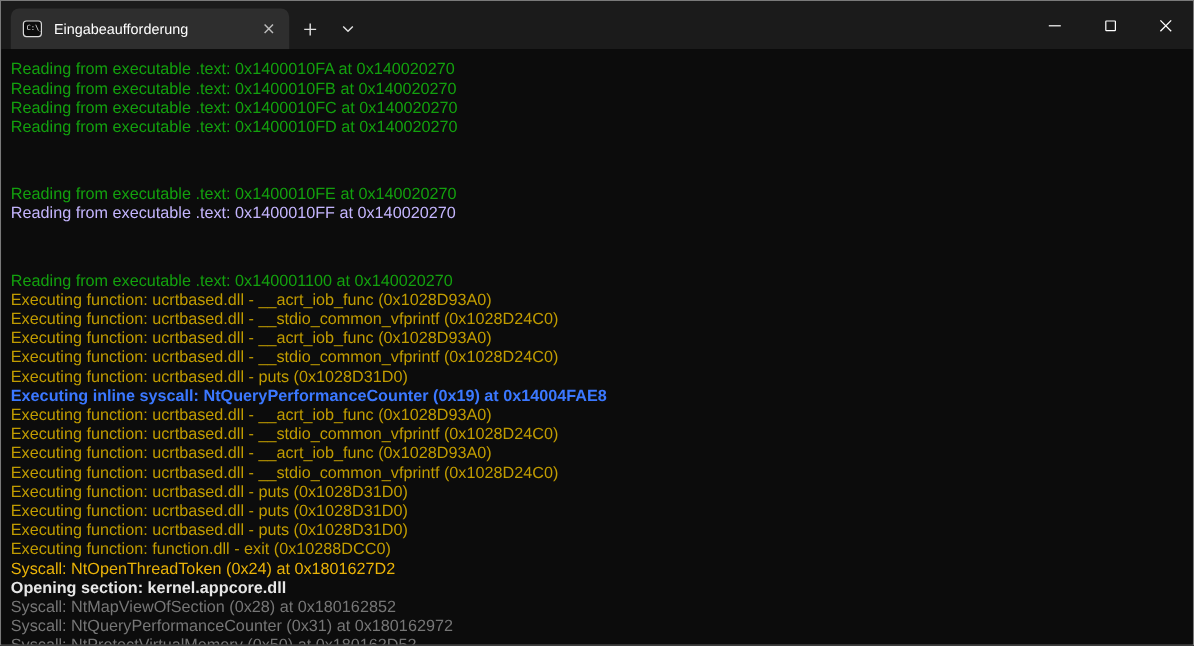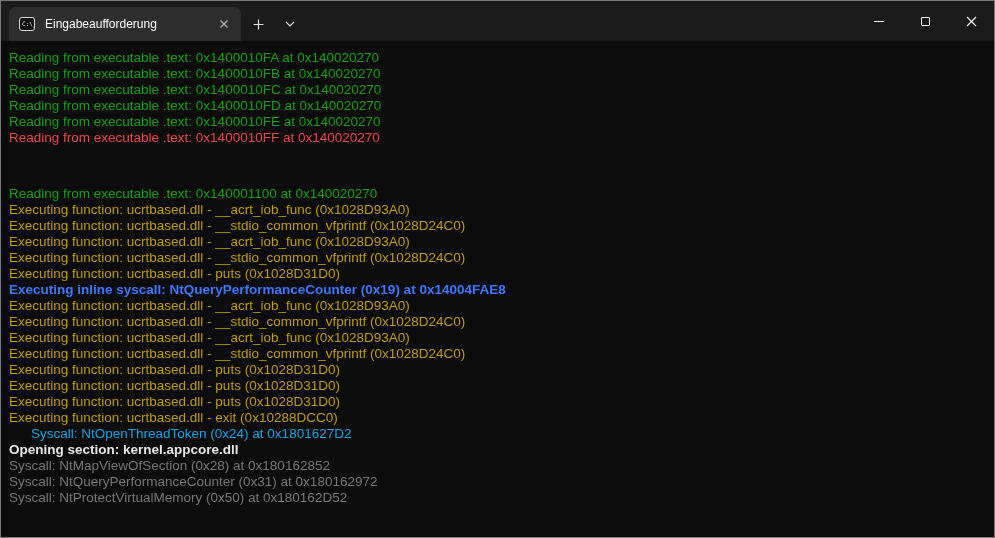--- a/index.html
+++ b/index.html
@@ -143,37 +143,37 @@
       </svg>
     </button>
 
   </div>
 
   <div class="terminal" style="background: rgb(12, 12, 12);">
       <div class="tline" style="color: rgb(19, 161, 14);">Reading from executable .text: 0x1400010FA at 0x140020270</div>
       <div class="tline" style="color: rgb(19, 161, 14);">Reading from executable .text: 0x1400010FB at 0x140020270</div>
       <div class="tline" style="color: rgb(19, 161, 14);">Reading from executable .text: 0x1400010FC at 0x140020270</div>
       <div class="tline" style="color: rgb(19, 161, 14);">Reading from executable .text: 0x1400010FD at 0x140020270</div>
-      <div class="tline" style="color: rgb(19, 161, 14);">Reading from executable .text: 0x1400010FE at 0x140020270</div>
-      <div class="tline" style="color: #ef4444;">Reading from executable .text: 0x1400010FF at 0x140020270</div>
+      <div class="tline" style="color: rgb(19, 161, 14); margin-top: 40px;">Reading from executable .text: 0x1400010FE at 0x140020270</div>
+      <div class="tline" style="color: #c4b5fd;">Reading from executable .text: 0x1400010FF at 0x140020270</div>
       <div class="tline" style="color: rgb(19, 161, 14); margin-top: 40px;">Reading from executable .text: 0x140001100 at 0x140020270</div>
       <div class="tline" style="color: rgb(193, 156, 0);">Executing function: ucrtbased.dll - __acrt_iob_func (0x1028D93A0)</div>
       <div class="tline" style="color: rgb(193, 156, 0);">Executing function: ucrtbased.dll - __stdio_common_vfprintf (0x1028D24C0)</div>
       <div class="tline" style="color: rgb(193, 156, 0);">Executing function: ucrtbased.dll - __acrt_iob_func (0x1028D93A0)</div>
       <div class="tline" style="color: rgb(193, 156, 0);">Executing function: ucrtbased.dll - __stdio_common_vfprintf (0x1028D24C0)</div>
       <div class="tline" style="color: rgb(193, 156, 0);">Executing function: ucrtbased.dll - puts (0x1028D31D0)</div>
       <div class="tline bold" style="color: rgb(59, 120, 255);">Executing inline syscall: NtQueryPerformanceCounter (0x19) at 0x14004FAE8</div>
       <div class="tline" style="color: rgb(193, 156, 0);">Executing function: ucrtbased.dll - __acrt_iob_func (0x1028D93A0)</div>
       <div class="tline" style="color: rgb(193, 156, 0);">Executing function: ucrtbased.dll - __stdio_common_vfprintf (0x1028D24C0)</div>
       <div class="tline" style="color: rgb(193, 156, 0);">Executing function: ucrtbased.dll - __acrt_iob_func (0x1028D93A0)</div>
       <div class="tline" style="color: rgb(193, 156, 0);">Executing function: ucrtbased.dll - __stdio_common_vfprintf (0x1028D24C0)</div>
       <div class="tline" style="color: rgb(193, 156, 0);">Executing function: ucrtbased.dll - puts (0x1028D31D0)</div>
       <div class="tline" style="color: rgb(193, 156, 0);">Executing function: ucrtbased.dll - puts (0x1028D31D0)</div>
       <div class="tline" style="color: rgb(193, 156, 0);">Executing function: ucrtbased.dll - puts (0x1028D31D0)</div>
-      <div class="tline" style="color: rgb(193, 156, 0);">Executing function: ucrtbased.dll - exit (0x10288DCC0)</div>
-      <div class="tline" style="color: #0ea5e9; margin-left: 22px;">Syscall: NtOpenThreadToken (0x24) at 0x1801627D2</div>
+      <div class="tline" style="color: rgb(193, 156, 0);">Executing function: function.dll - exit (0x10288DCC0)</div>
+      <div class="tline" style="color: #eab308;">Syscall: NtOpenThreadToken (0x24) at 0x1801627D2</div>
       <div class="tline bold" style="color: rgb(230, 230, 230);">Opening section: kernel.appcore.dll</div>
       <div class="tline" style="color: rgb(118, 118, 118);">Syscall: NtMapViewOfSection (0x28) at 0x180162852</div>
       <div class="tline" style="color: rgb(118, 118, 118);">Syscall: NtQueryPerformanceCounter (0x31) at 0x180162972</div>
       <div class="tline" style="color: rgb(118, 118, 118);">Syscall: NtProtectVirtualMemory (0x50) at 0x180162D52</div>
     </div>
 
 </div>
 
 </body></html>

